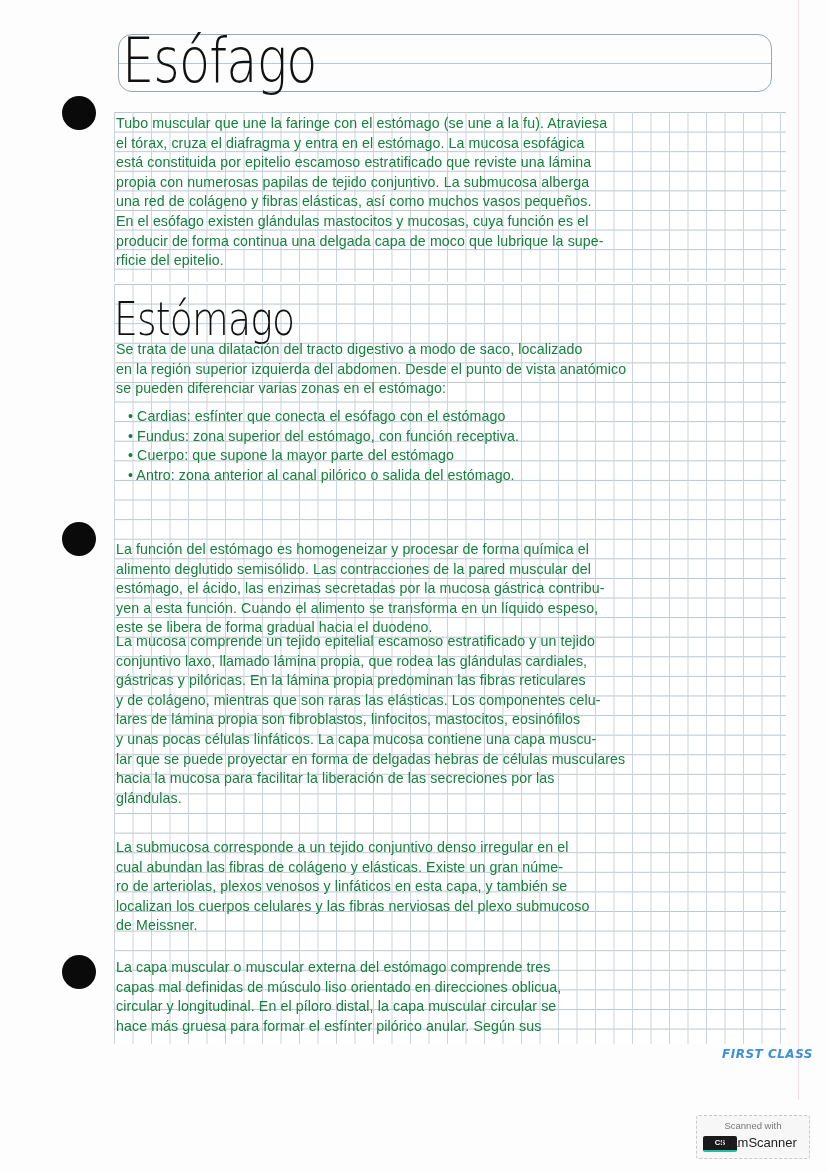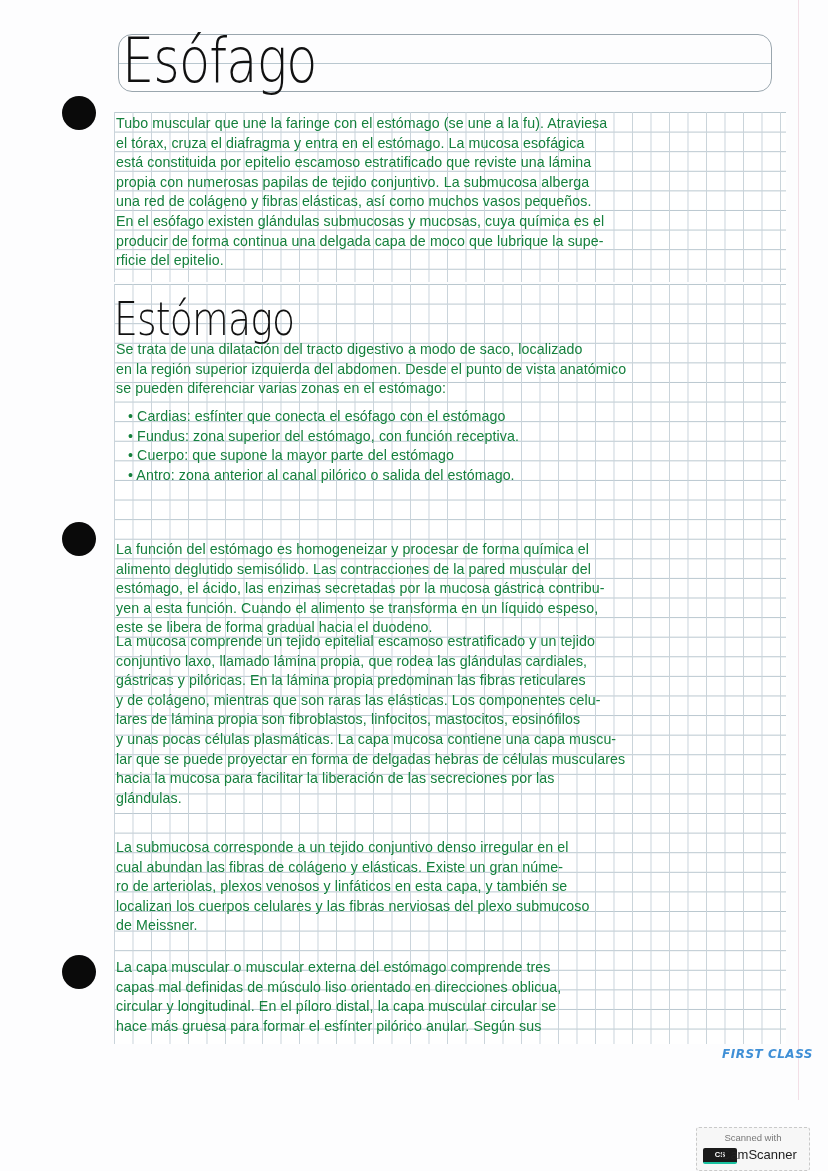--- a/index.html
+++ b/index.html
@@ -53,21 +53,20 @@
   .bullets .line { padding-left: 12px; }
   .footer-brand {
     position: absolute; left: 692px; top: 1047px;
     font-family: "DejaVu Sans", sans-serif; font-style: italic; font-weight: bold;
     font-size: 12px; color: #3f8fd6; letter-spacing: 0.5px; padding-left: 30px;
   }
   .cam-badge {
     position: absolute; left: 696px; top: 1115px; width: 112px; height: 42px;
     border: 1px dashed #c9c9c9; border-radius: 3px; background: #f7f7f7;
     font-family: "Liberation Sans", sans-serif;
-    margin-top: 12px;
   }
   .cam-top {
     position: absolute; left: 0; top: 4px; width: 112px; text-align: center;
     font-size: 9.5px; color: #777;
   }
   .cam-logo {
     position: absolute; left: 6px; top: 20px; width: 34px; height: 14px;
     background: #1a1a1a; border-bottom: 2px solid #19c2a0; border-radius: 2px;
     color: #fff; font-size: 7.5px; font-weight: bold; line-height: 14px; text-align: center;
   }
@@ -88,21 +87,21 @@
   <div class="title-box"></div>
   <div class="title" style="left:122px; top:26px; font-size:62px; line-height:70px;">Esófago</div>
 
   <div class="grid" style="top:112px; height:170px;"></div>
   <div class="section" style="top:114px;">
     <div class="line">Tubo muscular que une la faringe con el estómago (se une a la fu). Atraviesa</div>
     <div class="line">el tórax, cruza el diafragma y entra en el estómago. La mucosa esofágica</div>
     <div class="line">está constituida por epitelio escamoso estratificado que reviste una lámina</div>
     <div class="line">propia con numerosas papilas de tejido conjuntivo. La submucosa alberga</div>
     <div class="line">una red de colágeno y fibras elásticas, así como muchos vasos pequeños.</div>
-    <div class="line">En el esófago existen glándulas submucosas y mucosas, cuya química es el</div>
+    <div class="line">En el esófago existen glándulas mastocitos y mucosas, cuya función es el</div>
     <div class="line">producir de forma continua una delgada capa de moco que lubrique la supe-</div>
     <div class="line">rficie del epitelio.</div>
   </div>
 
   <div class="grid" style="top:284px; height:760px;"></div>
 
   <div class="title" style="left:114px; top:292px; font-size:46px; line-height:54px; background:rgba(255,255,255,0);">Estómago</div>
 
   <div class="section" style="top:340px;">
     <div class="line">Se trata de una dilatación del tracto digestivo a modo de saco, localizado</div>
@@ -124,21 +123,21 @@
     <div class="line">yen a esta función. Cuando el alimento se transforma en un líquido espeso,</div>
     <div class="line">este se libera de forma gradual hacia el duodeno.</div>
   </div>
 
   <div class="section" style="top:632px;">
     <div class="line">La mucosa comprende un tejido epitelial escamoso estratificado y un tejido</div>
     <div class="line">conjuntivo laxo, llamado lámina propia, que rodea las glándulas cardiales,</div>
     <div class="line">gástricas y pilóricas. En la lámina propia predominan las fibras reticulares</div>
     <div class="line">y de colágeno, mientras que son raras las elásticas. Los componentes celu-</div>
     <div class="line">lares de lámina propia son fibroblastos, linfocitos, mastocitos, eosinófilos</div>
-    <div class="line">y unas pocas células plasmáticas. La capa mucosa contiene una capa muscu-</div>
+    <div class="line">y unas pocas células linfáticos. La capa mucosa contiene una capa muscu-</div>
     <div class="line">lar que se puede proyectar en forma de delgadas hebras de células musculares</div>
     <div class="line">hacia la mucosa para facilitar la liberación de las secreciones por las</div>
     <div class="line">glándulas.</div>
   </div>
 
   <div class="section" style="top:838px;">
     <div class="line">La submucosa corresponde a un tejido conjuntivo denso irregular en el</div>
     <div class="line">cual abundan las fibras de colágeno y elásticas. Existe un gran núme-</div>
     <div class="line">ro de arteriolas, plexos venosos y linfáticos en esta capa, y también se</div>
     <div class="line">localizan los cuerpos celulares y las fibras nerviosas del plexo submucoso</div>

